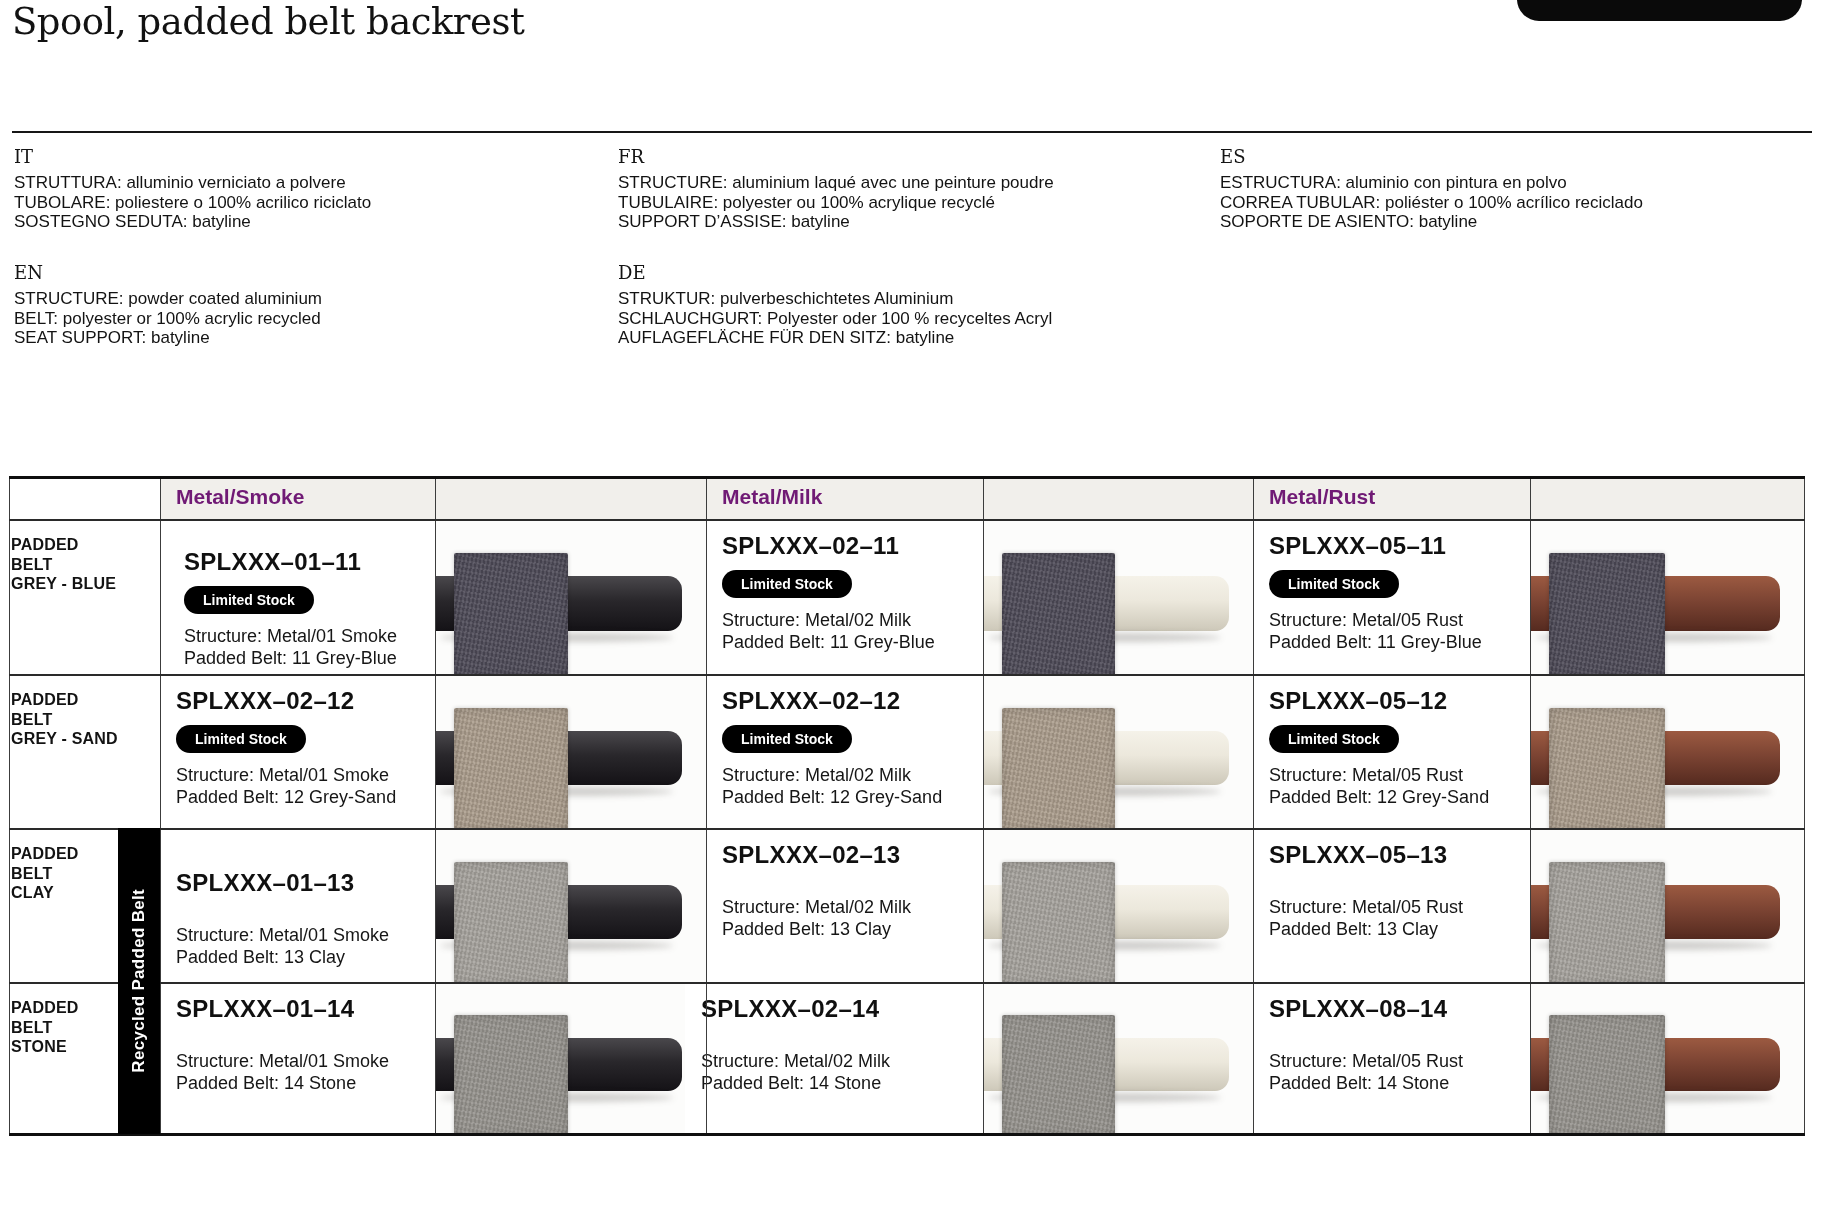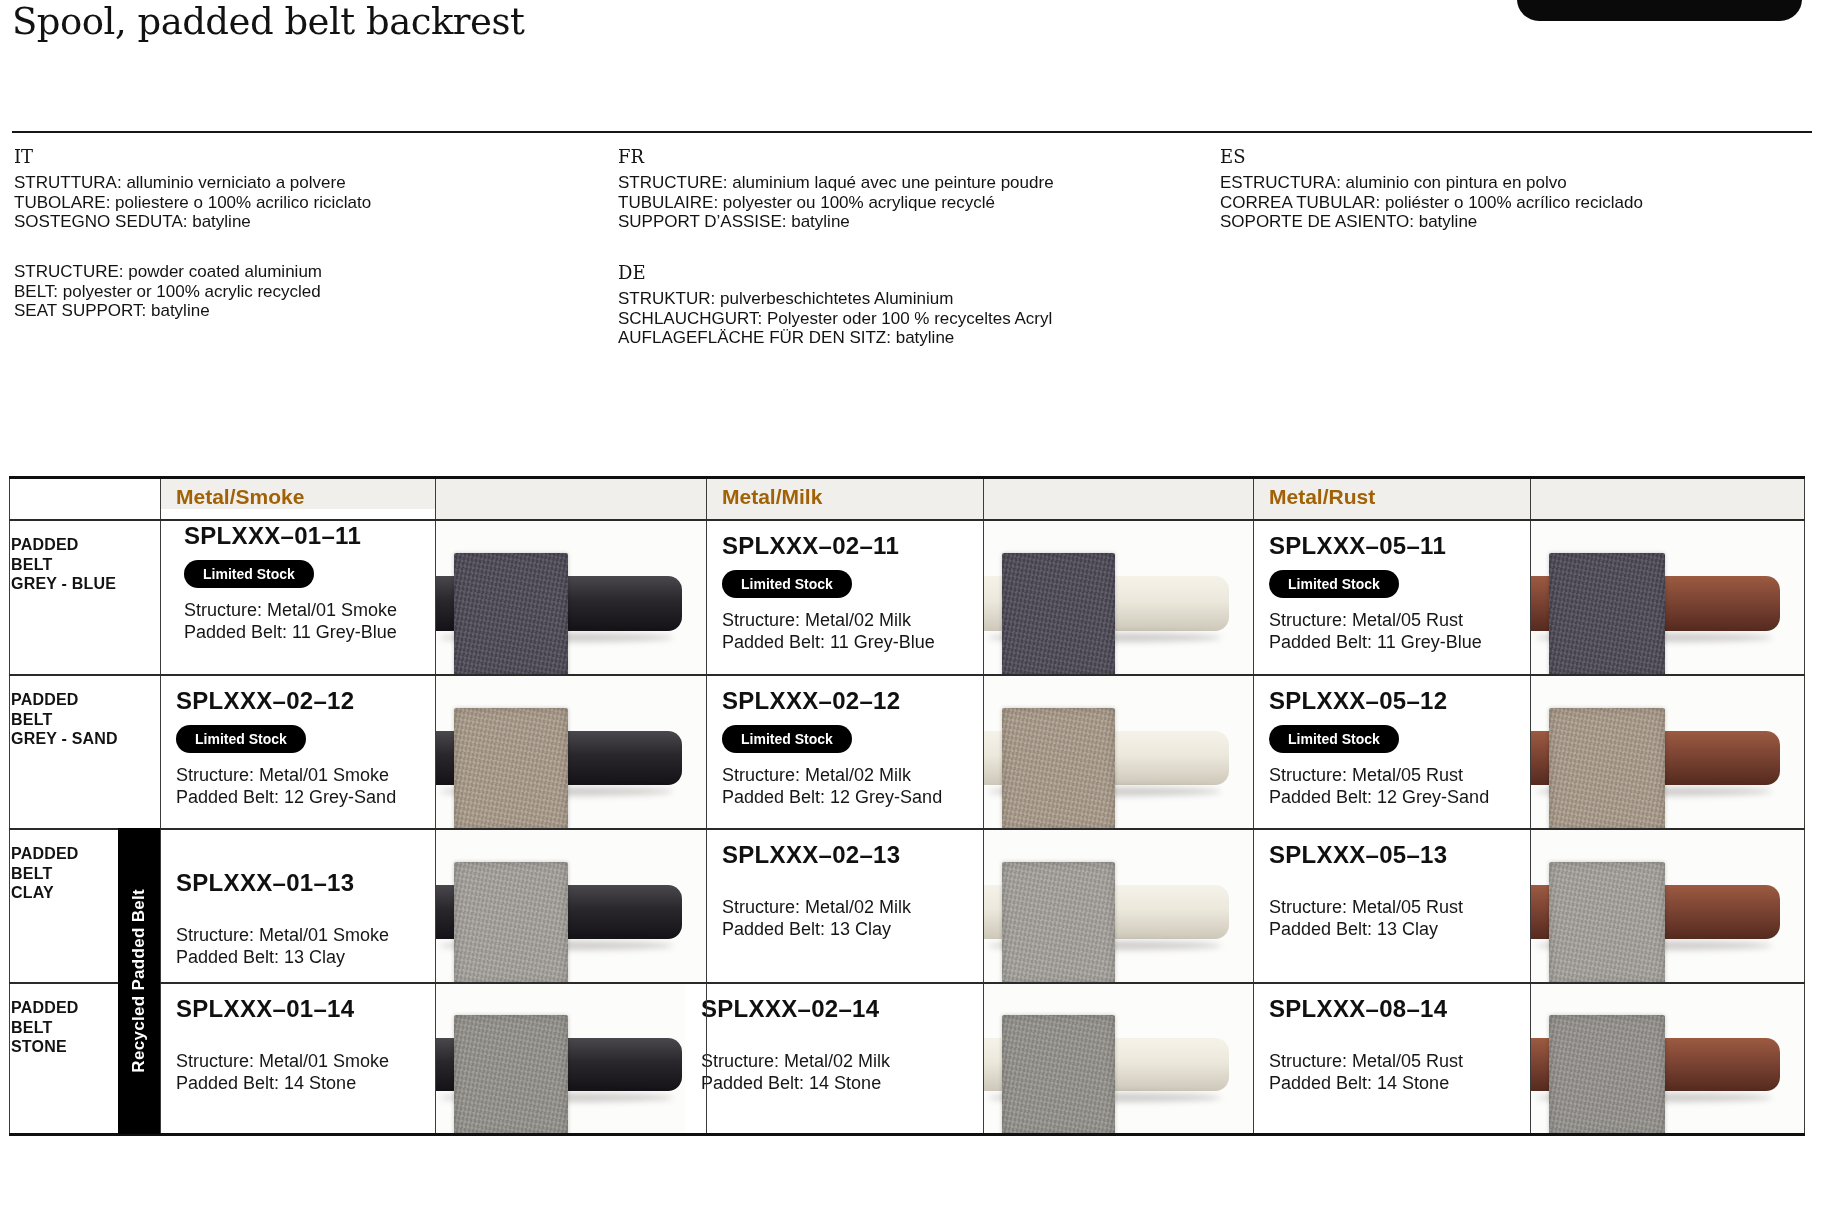--- a/index.html
+++ b/index.html
@@ -14,21 +14,21 @@
   .top-rule{position:absolute;left:12px;top:131px;width:1800px;height:2px;background:#161616;}
 
   
   .spec{position:absolute;width:575px;}
   .spec .lang{font-family:"DejaVu Serif",serif;font-size:18px;font-weight:500;margin-bottom:6px;color:#141414;}
   .spec .ln{font-size:17px;font-weight:500;line-height:19.5px;color:#131313;}
 
   
   #catalog{position:absolute;left:9px;top:476px;width:1796px;height:660px;}
   .thead-bg{position:absolute;left:151px;top:0;width:1645px;height:43px;background:#f1efeb;}
-  .thead-label{position:absolute;top:9px;font-size:21px;font-weight:600;color:#a16207;}
+  .thead-label{position:absolute;top:9px;font-size:21px;font-weight:600;color:#701a75;}
 
   .vline{position:absolute;top:0;width:1px;height:658px;background:#3c3c3c;}
   .hline{position:absolute;left:0;width:1796px;height:2px;background:#2a2a2a;}
   .hline.thick{height:3px;background:#0f0f0f;}
 
   .lblcell{position:absolute;padding:16px 4px 0 2px;box-sizing:border-box;}
   .lbl-line{font-size:16px;font-weight:600;line-height:19.5px;letter-spacing:.2px;color:#131313;}
 
   .cell{position:absolute;padding:12px 8px 0 16px;box-sizing:border-box;background:#fff;}
   .code{font-size:24px;font-weight:600;letter-spacing:.3px;line-height:30px;color:#101010;}
@@ -75,20 +75,21 @@
     <div class="ln">TUBULAIRE: polyester ou 100% acrylique recyclé</div>
     <div class="ln">SUPPORT D’ASSISE: batyline</div>
   </div>
   <div class="spec" style="left:1220px;top:146px">
     <div class="lang">ES</div>
     <div class="ln">ESTRUCTURA: aluminio con pintura en polvo</div>
     <div class="ln">CORREA TUBULAR: poliéster o 100% acrílico reciclado</div>
     <div class="ln">SOPORTE DE ASIENTO: batyline</div>
   </div>
   <div class="spec" style="left:14px;top:262px">
+    <div class="lang">EN</div>
     <div class="ln">STRUCTURE: powder coated aluminium</div>
     <div class="ln">BELT: polyester or 100% acrylic recycled</div>
     <div class="ln">SEAT SUPPORT: batyline</div>
   </div>
   <div class="spec" style="left:618px;top:262px">
     <div class="lang">DE</div>
     <div class="ln">STRUKTUR: pulverbeschichtetes Aluminium</div>
     <div class="ln">SCHLAUCHGURT: Polyester oder 100 % recyceltes Acryl</div>
     <div class="ln">AUFLAGEFLÄCHE FÜR DEN SITZ: batyline</div>
   </div>
@@ -98,21 +99,21 @@
     <div class="thead-label" style="left:167px">Metal/Smoke</div>
     <div class="thead-label" style="left:713px">Metal/Milk</div>
     <div class="thead-label" style="left:1260px">Metal/Rust</div>
 
     <div id="table-body">
         <div class="lblcell" style="left: 0px; top: 43px; width: 151px; height: 155px;">
           <div class="lbl-line">PADDED</div>
           <div class="lbl-line">BELT</div>
           <div class="lbl-line">GREY - BLUE</div>
         </div>
-        <div class="cell" style="left: 151px; top: 33px; width: 275px; height: 155px; padding-left: 24px;"><div class="code">SPLXXX–01–11</div><div class="badge">Limited Stock</div><div class="details">
+        <div class="cell" style="left: 151px; top: 59px; width: 275px; height: 155px; padding-left: 24px;"><div class="code">SPLXXX–01–11</div><div class="badge">Limited Stock</div><div class="details">
             <div class="det-line">Structure: Metal/01 Smoke</div>
             <div class="det-line">Padded Belt: 11 Grey-Blue</div>
           </div></div>
         <div class="imgcell" style="left: 426px; top: 43px; width: 271px; height: 155px; --thi: #4a484c; --tb: #29272b; --tlo: #141216; --belt: #4d4a57;">
           <div class="tube"></div>
           <div class="tube-shadow"></div>
           <div class="belt"></div>
         </div>
         <div class="cell" style="left: 697px; top: 43px; width: 277px; height: 155px;"><div class="code">SPLXXX–02–11</div><div class="badge">Limited Stock</div><div class="details">
             <div class="det-line">Structure: Metal/02 Milk</div>

